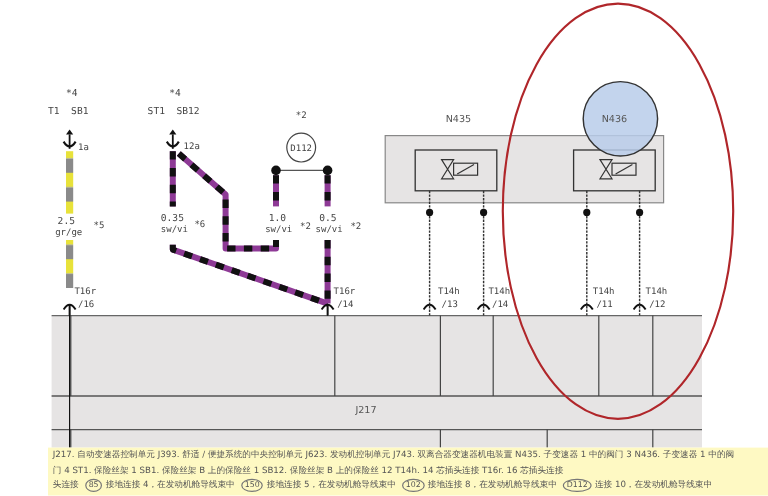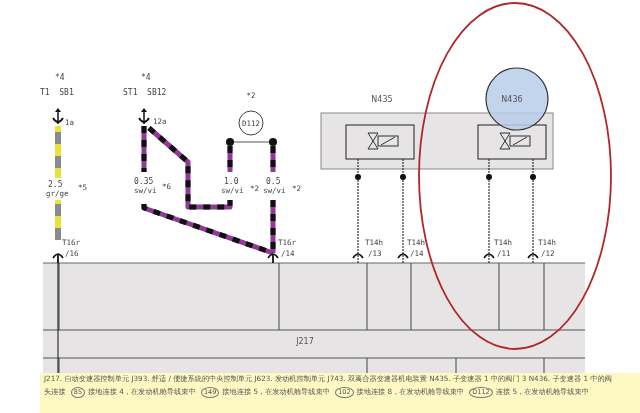--- a/index.html
+++ b/index.html
@@ -172,22 +172,23 @@
   <text class="lbl-s" x="494" y="245">T14h</text>
   <text class="lbl-s" x="497" y="256">/11</text>
   <text class="lbl-s" x="538" y="245">T14h</text>
   <text class="lbl-s" x="541" y="256">/12</text>
 
   <ellipse cx="515" cy="176" rx="96" ry="173" fill="none" stroke="#b0262a" stroke-width="1.8"></ellipse>
 </svg>
 
 <div id="legend">
   <span class="ln">J217. 自动变速器控制单元   J393. 舒适 / 便捷系统的中央控制单元   J623. 发动机控制单元   J743. 双离合器变速器机电装置   N435. 子变速器 1 中的阀门 3   N436. 子变速器 1 中的阀</span>
+  <span class="ln">门 4   ST1. 保险丝架 1   SB1. 保险丝架 B 上的保险丝 1   SB12. 保险丝架 B 上的保险丝 12   T14h. 14 芯插头连接   T16r. 16 芯插头连接</span>
   <span class="ln">
     <span>头连接</span>
     <span class="circ">85</span><span>接地连接 4，在发动机舱导线束中</span>
-    <span class="circ">149</span><span>接地连接 5，在发动机舱导线束中</span>
+    <span class="circ">150</span><span>接地连接 5，在发动机舱导线束中</span>
     <span class="circ">102</span><span>接地连接 8，在发动机舱导线束中</span>
-    <span class="circ">D112</span><span>连接 5，在发动机舱导线束中</span>
+    <span class="circ">D112</span><span>连接 10，在发动机舱导线束中</span>
   </span>
 </div>
 
 <div id="watermark">头条 @吉安汽修资料</div>
 
 </body></html>

